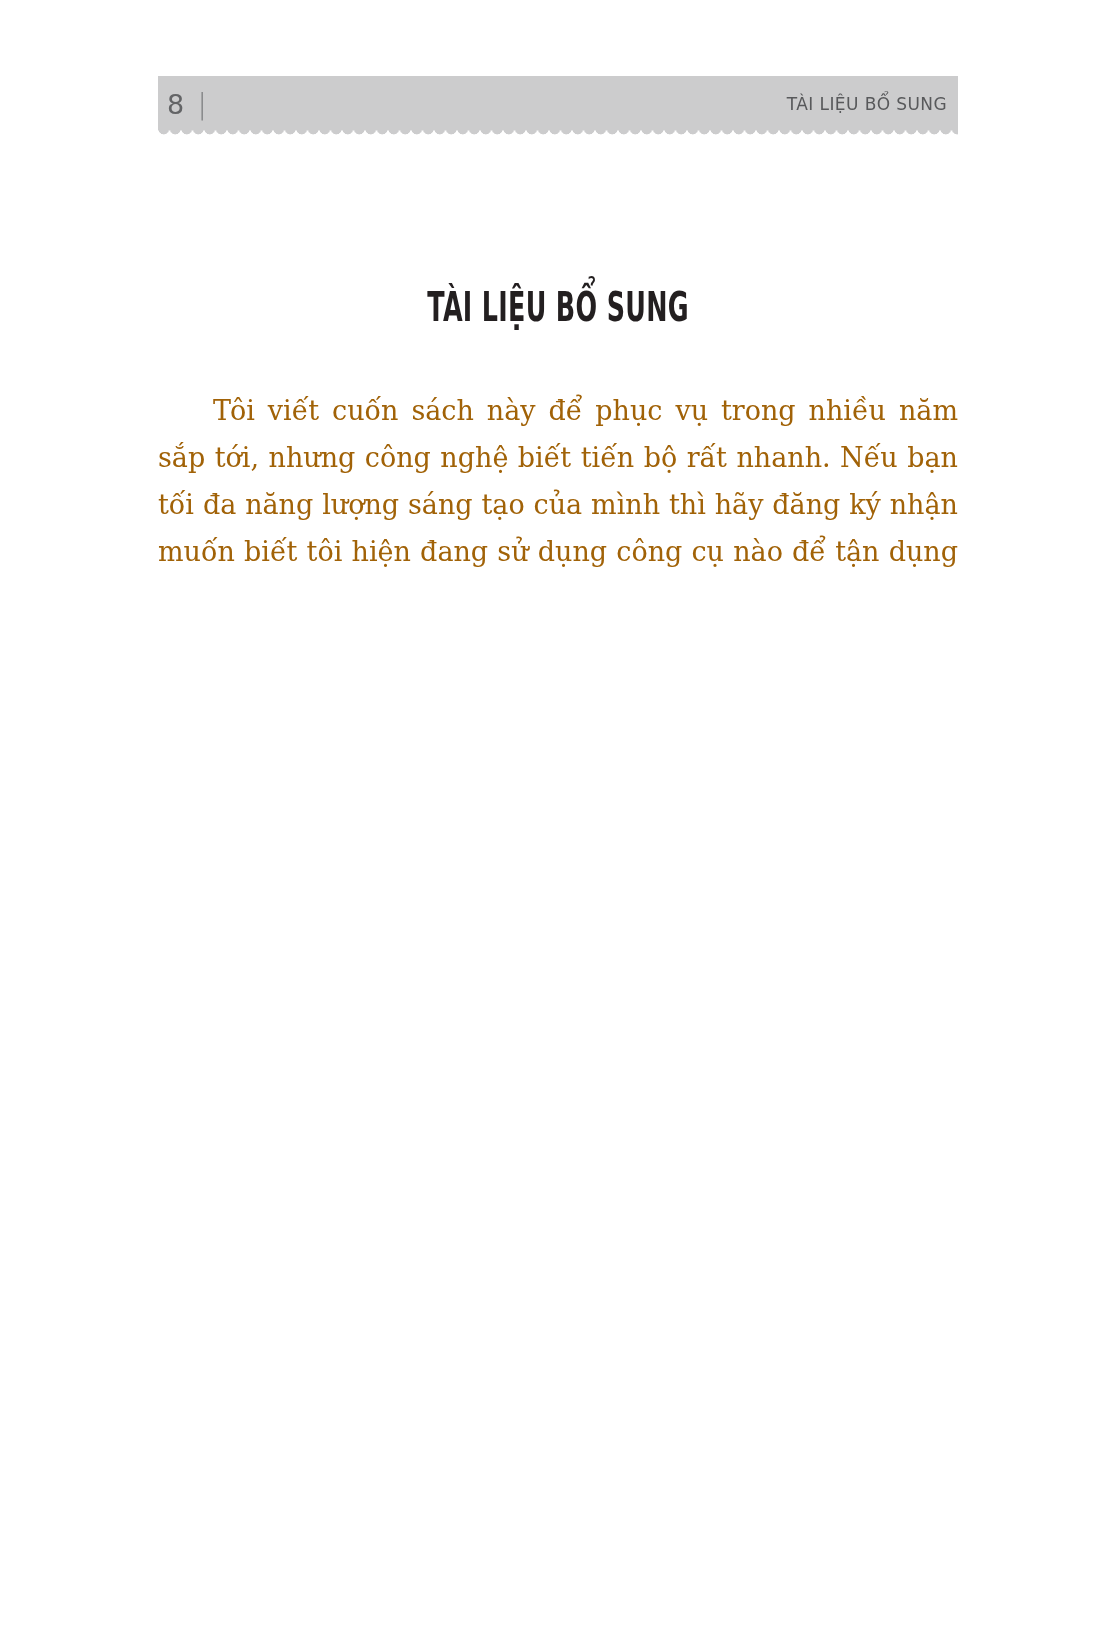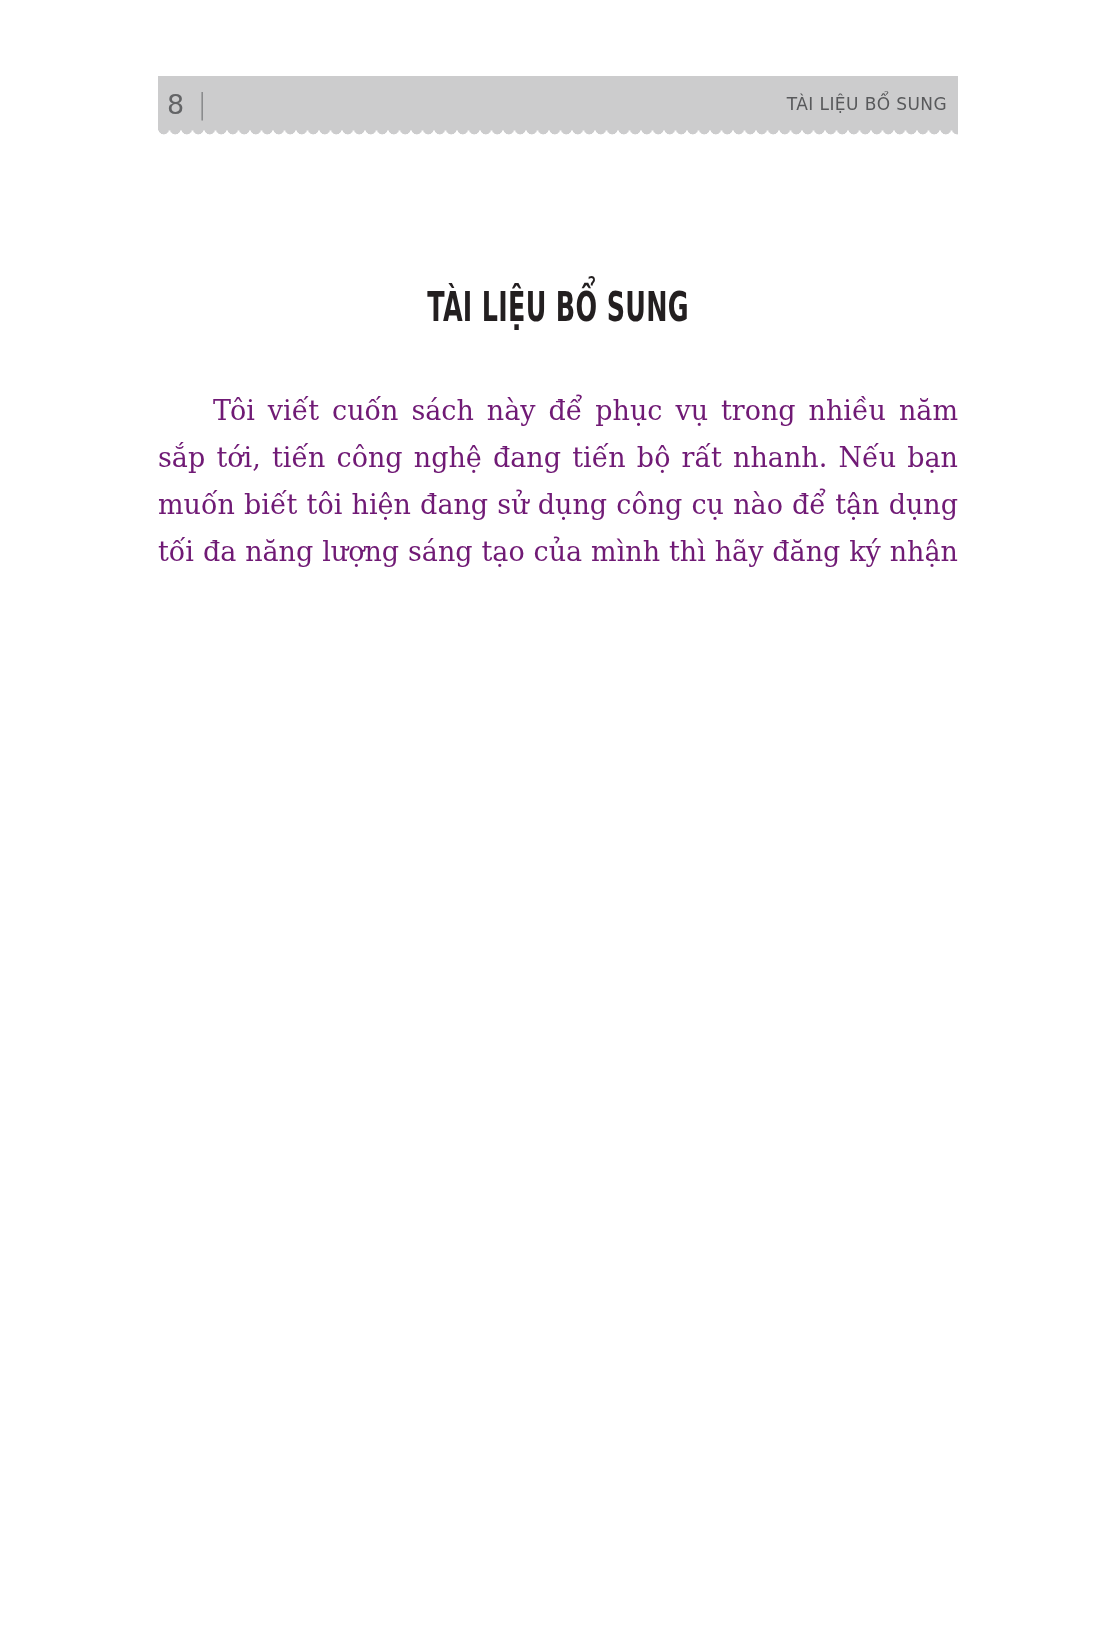--- a/index.html
+++ b/index.html
@@ -88,21 +88,21 @@
   }
 
   .body-paragraph {
     position: absolute;
     top: 387px;
     left: 0;
     width: 100%;
     font-family: "DejaVu Serif", "Liberation Serif", serif;
     font-size: 27px;
     line-height: 47px;
-    color: #701a75;
+    color: #a16207;
   }
   .pline {
     text-align: justify;
     text-align-last: left;
   }
   .pline.justify { text-align-last: justify; }
   .pline.indent { text-indent: 55px; }
 </style>
 </head>
 <body>
@@ -116,19 +116,19 @@
     </div>
     <div class="running-title">TÀI LIỆU BỔ SUNG</div>
     <div class="scallop"></div>
   </header>
 
   <main class="content">
     <h1 class="chapter-title"><span class="condense">TÀI LIỆU BỔ SUNG</span></h1>
 
     <div class="body-paragraph">
       <div class="pline indent justify">Tôi viết cuốn sách này để phục vụ trong nhiều năm</div>
-      <div class="pline justify">sắp tới, tiến công nghệ đang tiến bộ rất nhanh. Nếu bạn</div>
+      <div class="pline justify">sắp tới, nhưng công nghệ biết tiến bộ rất nhanh. Nếu bạn</div>
+      <div class="pline justify">tối đa năng lượng sáng tạo của mình thì hãy đăng ký nhận</div>
       <div class="pline justify">muốn biết tôi hiện đang sử dụng công cụ nào để tận dụng</div>
-      <div class="pline justify">tối đa năng lượng sáng tạo của mình thì hãy đăng ký nhận</div>
     </div>
   </main>
 
 </div>
 
 </body></html>

